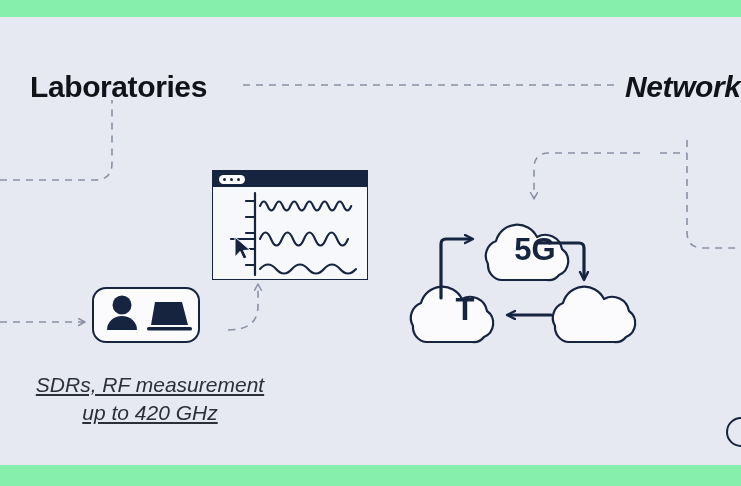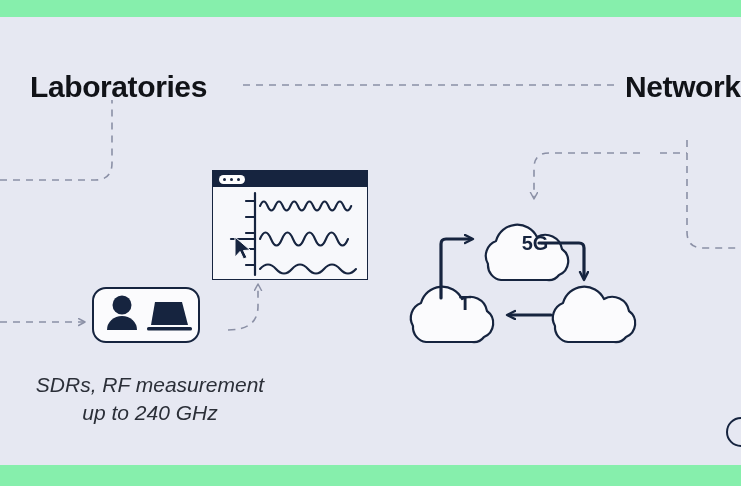--- a/index.html
+++ b/index.html
@@ -28,35 +28,35 @@
   .section-title{
     position:absolute;
     font-family:"Liberation Sans", sans-serif;
     font-weight:bold;
     font-size:30px;
     color:#111318;
     letter-spacing:-0.4px;
     white-space:nowrap;
   }
   #title-labs{left:30px;top:70px;}
-  #title-net{left:625px;top:70px;}
+  #title-net{left:625px;top:70px;font-style:italic;}
 
   
   .caption{
     position:absolute;
     font-family:"Liberation Sans", sans-serif;
     font-style:italic;
     font-size:21px;
     line-height:28px;
     color:#2b2f38;
     text-align:center;
     white-space:nowrap;
   }
   .caption b{font-weight:bold;font-style:italic;}
-  #cap-labs{left:0px;top:371px;width:300px;}
+  #cap-labs{left:0px;top:371px;width:300px;text-decoration:underline;}
   #cap-net{left:395px;top:368px;width:290px;}
 
   
   #person-card{
     position:absolute;left:92px;top:287px;width:108px;height:56px;
     background:#fbfbfd;
     border:2px solid #16243f;
     border-radius:14px;
     box-sizing:border-box;
   }
@@ -84,21 +84,21 @@
   #analyzer-dots i:nth-child(1){left:4px;}
   #analyzer-dots i:nth-child(2){left:11px;}
   #analyzer-dots i:nth-child(3){left:18px;}
   #analyzer-plot{position:absolute;left:0;top:16px;width:156px;height:93px;}
 
   
   #clouds{position:absolute;left:405px;top:212px;width:270px;height:135px;}
   .cloud-label{
     position:absolute;
     font-family:"Liberation Sans", sans-serif;
-    font-weight:bold;font-size:20px;color:#16243f;
+    font-weight:bold;font-size:31px;color:#16243f;
     text-align:center;white-space:nowrap;
   }
   #lbl-5g{left:90px;top:20px;width:80px;}
   #lbl-6g{left:156px;top:80px;width:80px;}
   #lbl-t{left:20px;top:80px;width:80px;}
 
   
   #edge-glyph{
     position:absolute;left:726px;top:417px;width:30px;height:30px;
     border:2px solid #16243f;border-radius:50%;box-sizing:border-box;
@@ -194,19 +194,19 @@
 
       <path d="M146,103 L104,103" fill="none" stroke="#16243f" stroke-width="3.2" stroke-linecap="round" marker-end="url(#ah2)"></path>
     </svg>
 
     <div class="cloud-label" id="lbl-5g">5G</div>
     <div class="cloud-label" id="lbl-t">T</div>
   </div>
 
   <div class="caption" id="cap-labs">
     <div>SDRs, RF measurement</div>
-    <div>up to 240 GHz</div>
+    <div>up to 420 GHz</div>
   </div>
 
 
   <div id="edge-glyph"></div>
 
 </div>
 
 </body></html>

